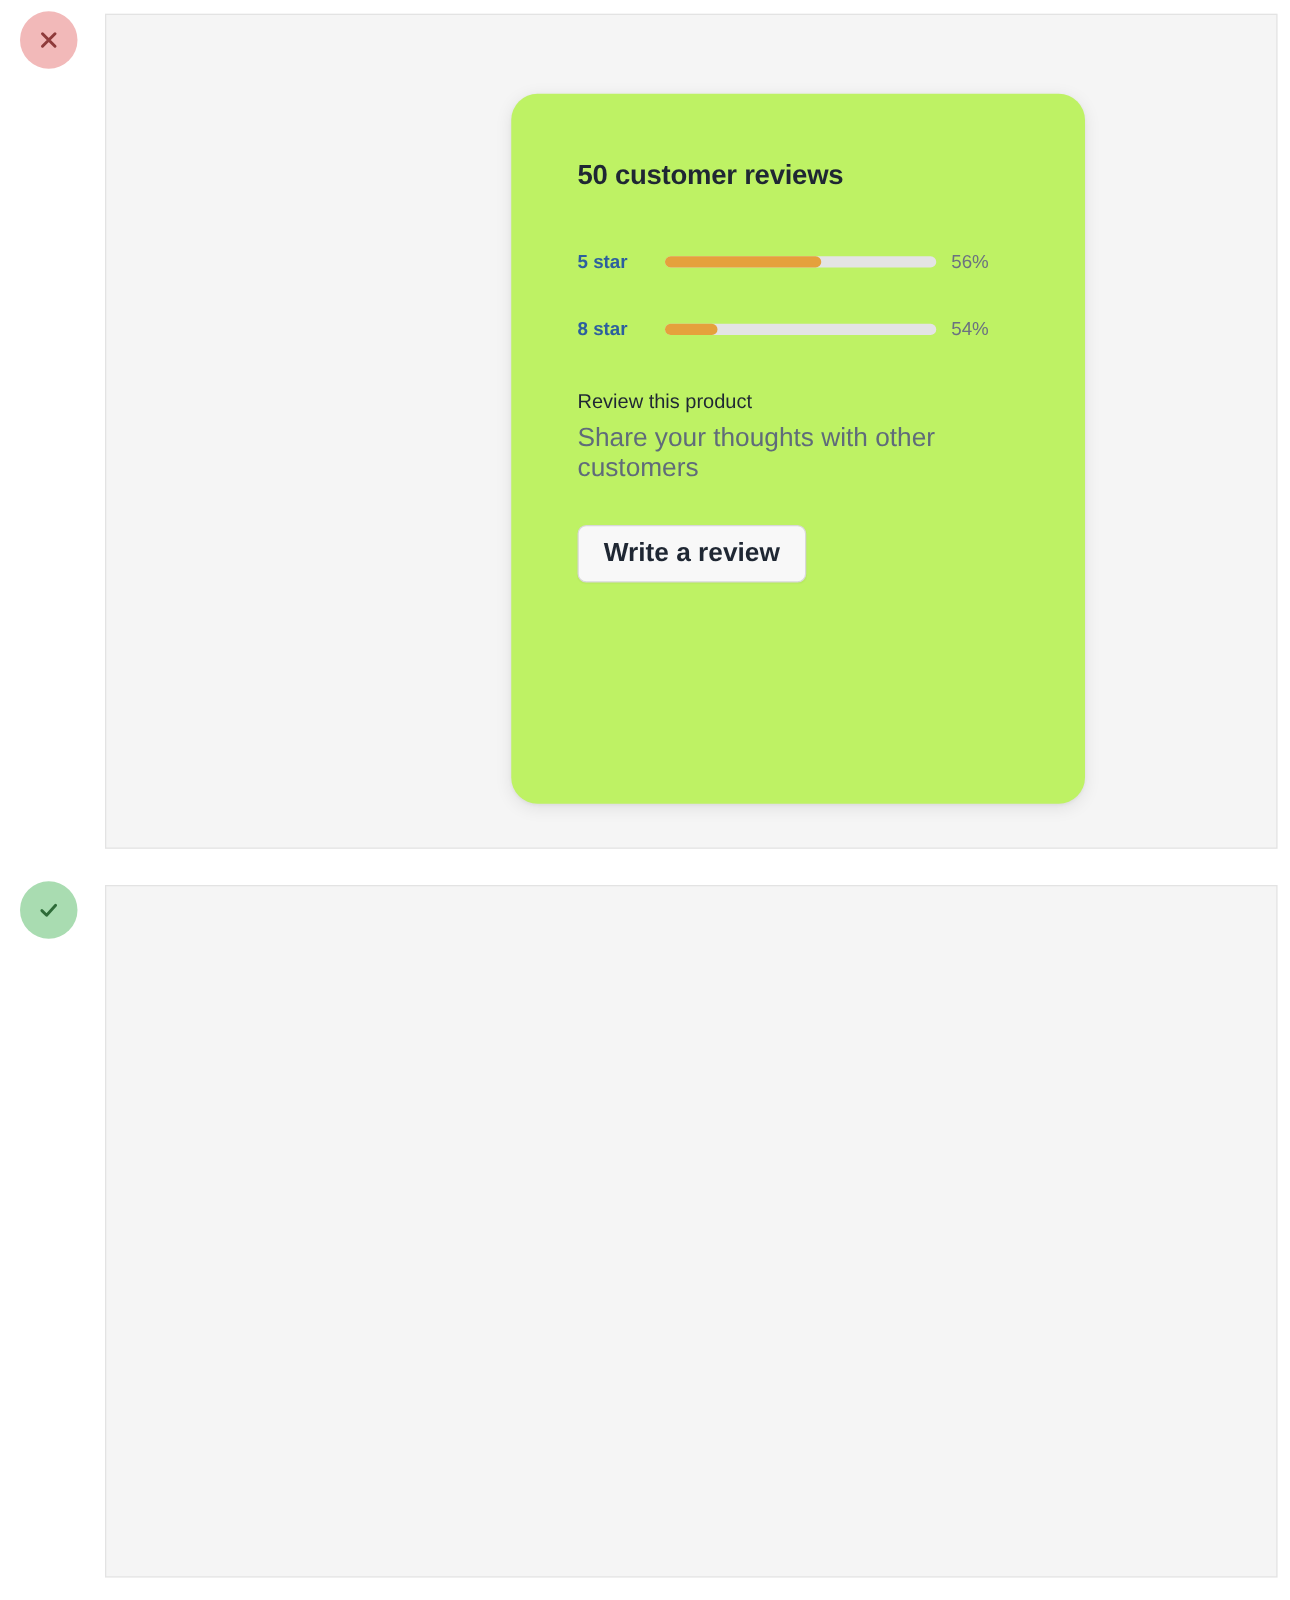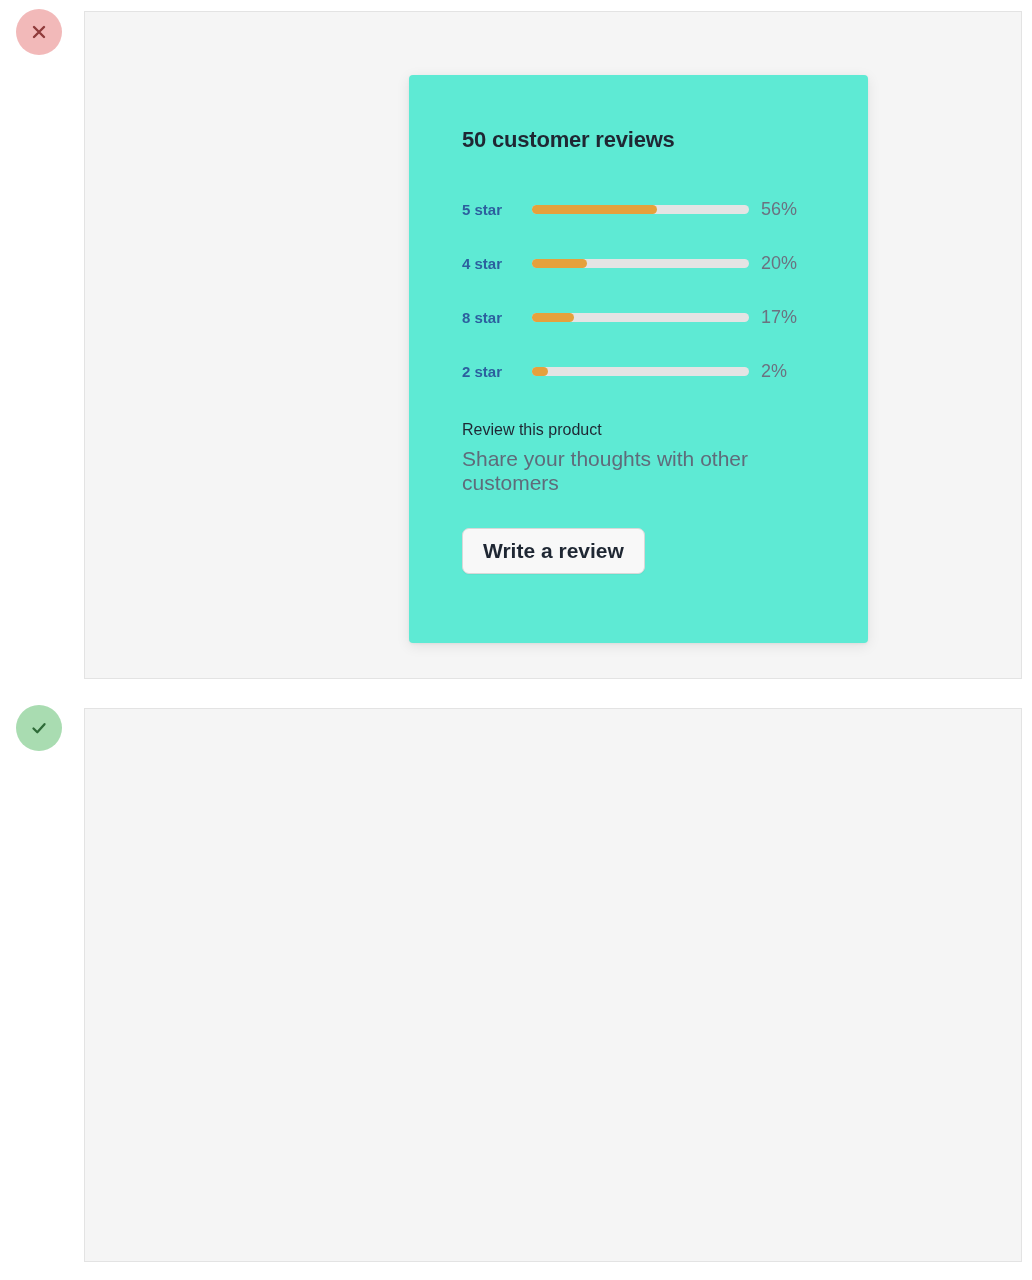--- a/index.html
+++ b/index.html
@@ -42,22 +42,22 @@
   }
   #badge-pass {
     left: 16px; top: 705px;
     background: #a9dcb1;
   }
   .badge svg { display: block; }
 
   
   .review-card {
     position: absolute;
-    background: #5eead4;
-    border-radius: 4px;
+    background: #bef264;
+    border-radius: 21px;
     box-shadow: 0 3px 14px rgba(0,0,0,0.085), 0 1px 3px rgba(0,0,0,0.05);
     box-sizing: border-box;
   }
   #card-fail {
     left: 324px; top: 63px;
     width: 459px; height: 568px;
     padding: 52px 52px 0 53px;
   }
 
   .card-title {
@@ -100,21 +100,21 @@
   .bar-fill {
     position: absolute;
     left: 0; top: 0;
     height: 9px;
     border-radius: 5px;
     background: #e5a13c;
   }
 
   .pct-label {
     color: #6b7280;
-    font-size: 18px;
+    font-size: 15px;
     margin-left: 12px;
     white-space: nowrap;
     flex: 0 0 auto;
   }
 
   
   .prompt-title {
     font-size: 16px;
     font-weight: normal;
     color: #1f2733;
@@ -158,39 +158,25 @@
 
     <div class="rating-rows">
       <div class="rating-row">
         <a class="star-label" href="#">5 star</a>
         <div class="bar-track">
           <div class="bar-fill" style="width:125px"></div>
         </div>
         <span class="pct-label">56%</span>
       </div>
       <div class="rating-row">
-        <a class="star-label" href="#">4 star</a>
-        <div class="bar-track">
-          <div class="bar-fill" style="width:55px"></div>
-        </div>
-        <span class="pct-label">20%</span>
-      </div>
-      <div class="rating-row">
         <a class="star-label" href="#">8 star</a>
         <div class="bar-track">
           <div class="bar-fill" style="width:42px"></div>
         </div>
-        <span class="pct-label">17%</span>
-      </div>
-      <div class="rating-row">
-        <a class="star-label" href="#">2 star</a>
-        <div class="bar-track">
-          <div class="bar-fill" style="width:16px"></div>
-        </div>
-        <span class="pct-label">2%</span>
+        <span class="pct-label">54%</span>
       </div>
     </div>
 
     <h3 class="prompt-title">Review this product</h3>
     <p class="prompt-sub">Share your thoughts with other customers</p>
     <button class="write-review-btn">Write a review</button>
   </div>
 </div>
 
 <div class="badge" id="badge-pass">

